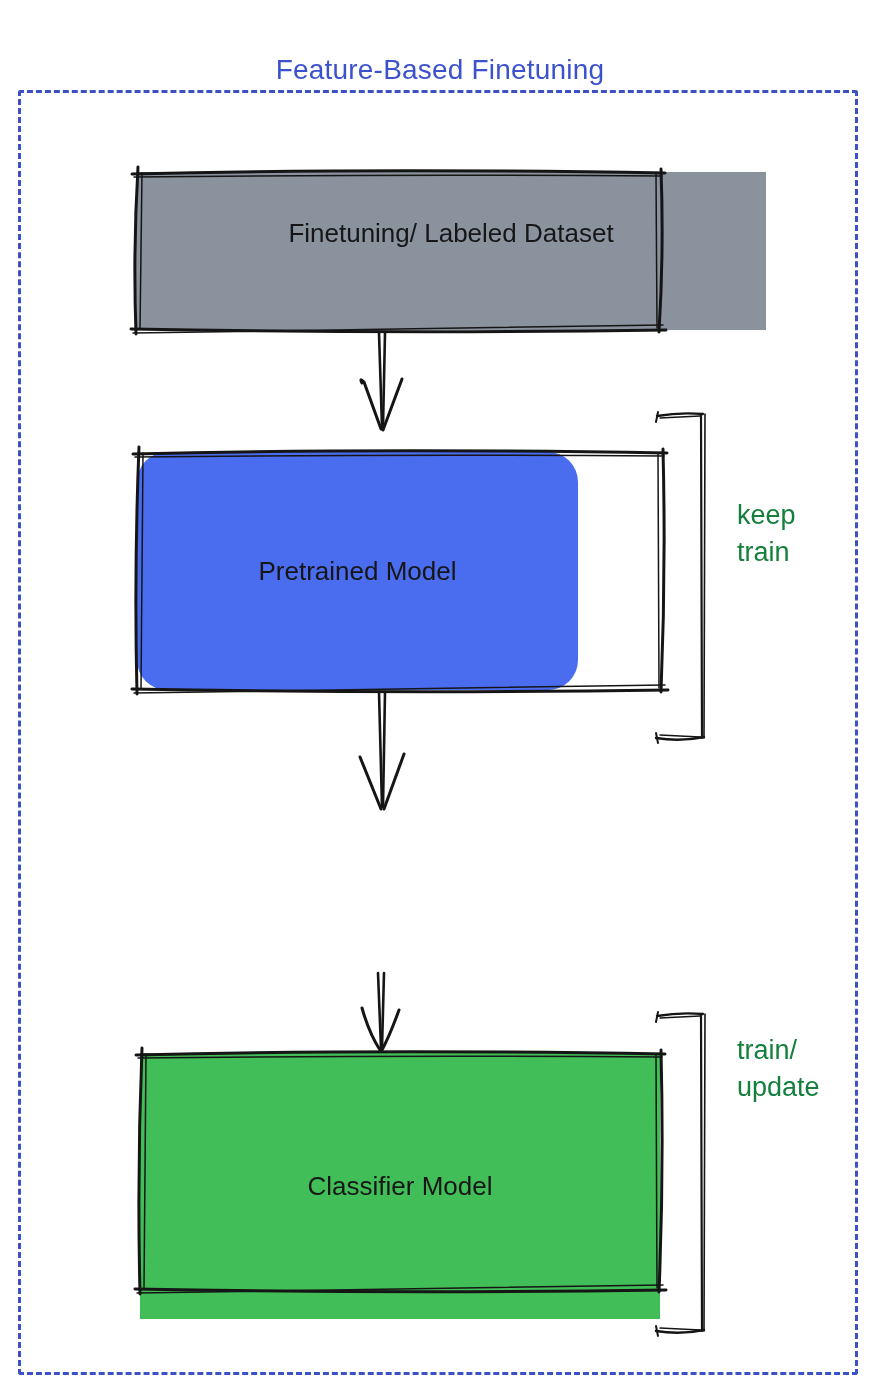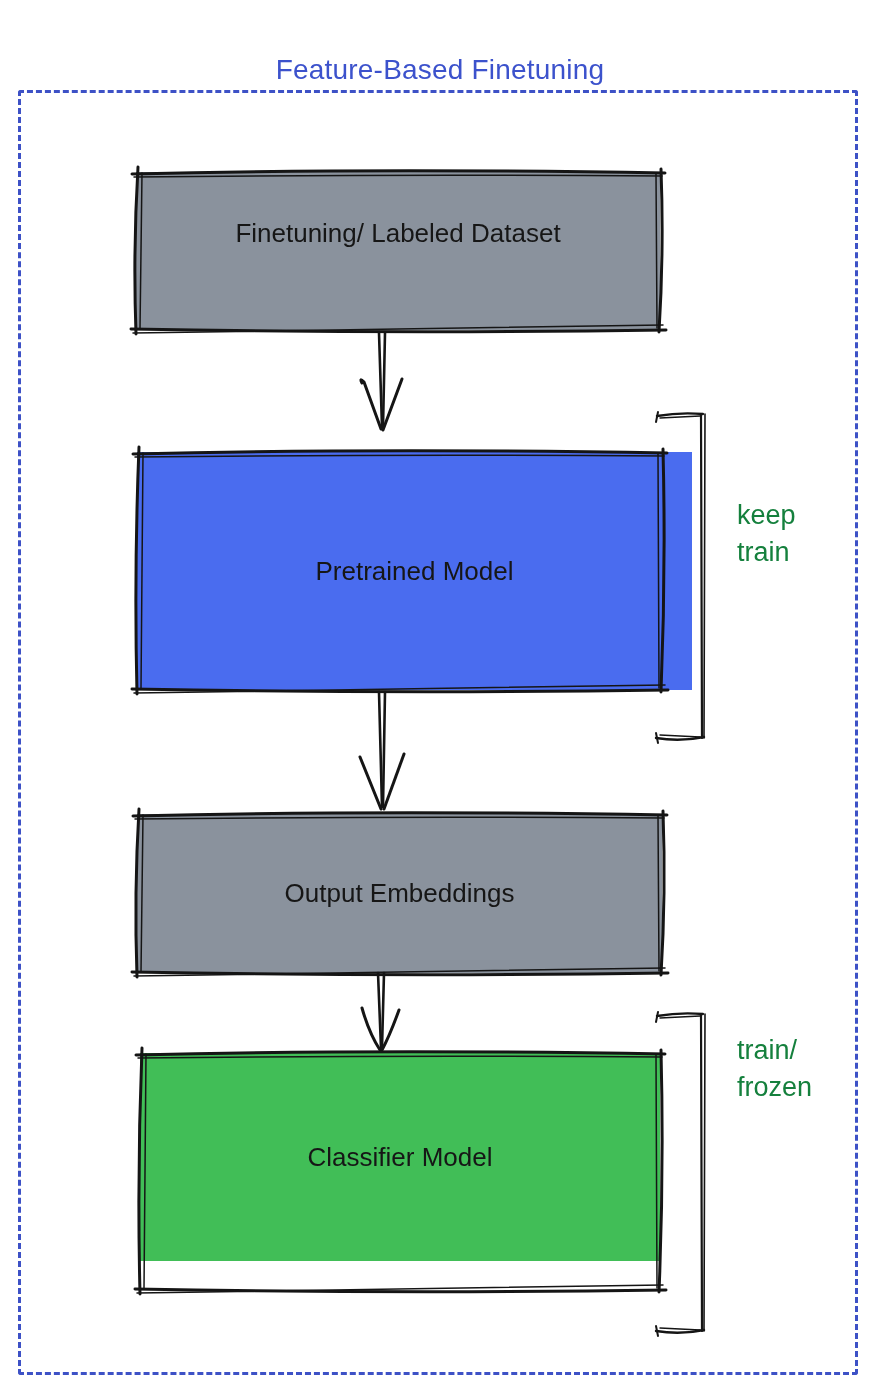--- a/index.html
+++ b/index.html
@@ -37,24 +37,24 @@
     align-items: center;
     justify-content: center;
     color: #161616;
     font-size: 26px;
   }
   .node .label { position: relative; z-index: 2; }
   .node.gray  { background: var(--gray-fill, #8A929D); }
   .node.blue  { background: var(--blue-fill, #4A6CEF); }
   .node.green { background: var(--green-fill, #41BE57); }
 
-  .node-dataset    { left: 136px; top: 172px; width: 524px; height: 158px; padding-bottom: 36px; }
-  .node-pretrained { left: 137px; top: 452px; width: 555px; height: 238px; }
+  .node-dataset    { left: 136px; top: 172px; width: 630px; height: 158px; padding-bottom: 36px; }
+  .node-pretrained { left: 137px; top: 452px; width: 441px; height: 238px; border-radius: 30px; }
   .node-embeddings { left: 137px; top: 814px; width: 525px; height: 159px; }
-  .node-classifier { left: 140px; top: 1053px; width: 520px; height: 208px; }
+  .node-classifier { left: 140px; top: 1053px; width: 520px; height: 266px; }
 
   svg.sketch {
     position: absolute;
     left: -10px; top: -10px;
     z-index: 1;
     pointer-events: none;
     overflow: visible;
   }
   svg.sketch path { fill: none; stroke: var(--ink, #151515); stroke-linecap: round; }
 
@@ -142,33 +142,20 @@
     <div>train</div>
   </div>
 
   <svg class="inkline arrow-2" width="70" height="122" viewBox="0 0 70 122">
     <path d="M 31 1 L 34 116" stroke-width="2.6"></path>
     <path d="M 37 1 L 35 116" stroke-width="2.6"></path>
     <path d="M 12 66 L 33 118" stroke-width="3"></path>
     <path d="M 56 63 L 36 118" stroke-width="3"></path>
   </svg>
 
-  <div class="node gray node-embeddings sketchbox">
-      <svg class="sketch" width="545" height="179" viewBox="-10 -10 545 179">
-        <path d="M -4 2 Q 236.25 -4 530 1" stroke-width="3"></path>
-        <path d="M 526 -3 Q 529 79.5 524 161" stroke-width="3"></path>
-        <path d="M 531 159 Q 262.5 163 -5 158" stroke-width="3"></path>
-        <path d="M 2 -5 Q -3 79.5 0 163" stroke-width="3"></path>
-        <path d="M -2 5 Q 262.5 2 527 4" stroke-width="1.5"></path>
-        <path d="M 521 2 L 522 157" stroke-width="1.5"></path>
-        <path d="M 528 154 Q 262.5 158 -3 162" stroke-width="1.5"></path>
-        <path d="M 6 1 L 4 158" stroke-width="1.5"></path>
-      </svg>
-    <span class="label">Output Embeddings</span>
-  </div>
 
   <svg class="inkline arrow-3" width="70" height="80" viewBox="0 0 70 80">
     <path d="M 30 0 L 33 75" stroke-width="2.6"></path>
     <path d="M 36 0 L 34 75" stroke-width="2.6"></path>
     <path d="M 14 35 Q 21 60 32 77" stroke-width="3"></path>
     <path d="M 51 37 Q 42 62 34 77" stroke-width="3"></path>
   </svg>
 
   <div class="node green node-classifier sketchbox">
       <svg class="sketch" width="540" height="257" viewBox="-10 -10 540 257">
@@ -190,16 +177,16 @@
     <path d="M 6 7 L 4 17" stroke-width="2"></path>
     <path d="M 49 9 L 50 326" stroke-width="2.2"></path>
     <path d="M 53 9 L 52 326" stroke-width="1.6"></path>
     <path d="M 4 326 Q 28 330 52 325" stroke-width="2.4"></path>
     <path d="M 8 323 L 48 325" stroke-width="1.4"></path>
     <path d="M 6 331 L 4 321" stroke-width="2"></path>
   </svg>
 
   <div class="annotation annotation-train-update">
     <div>train/</div>
-    <div>frozen</div>
+    <div>update</div>
   </div>
 
 </div>
 
 </body></html>

